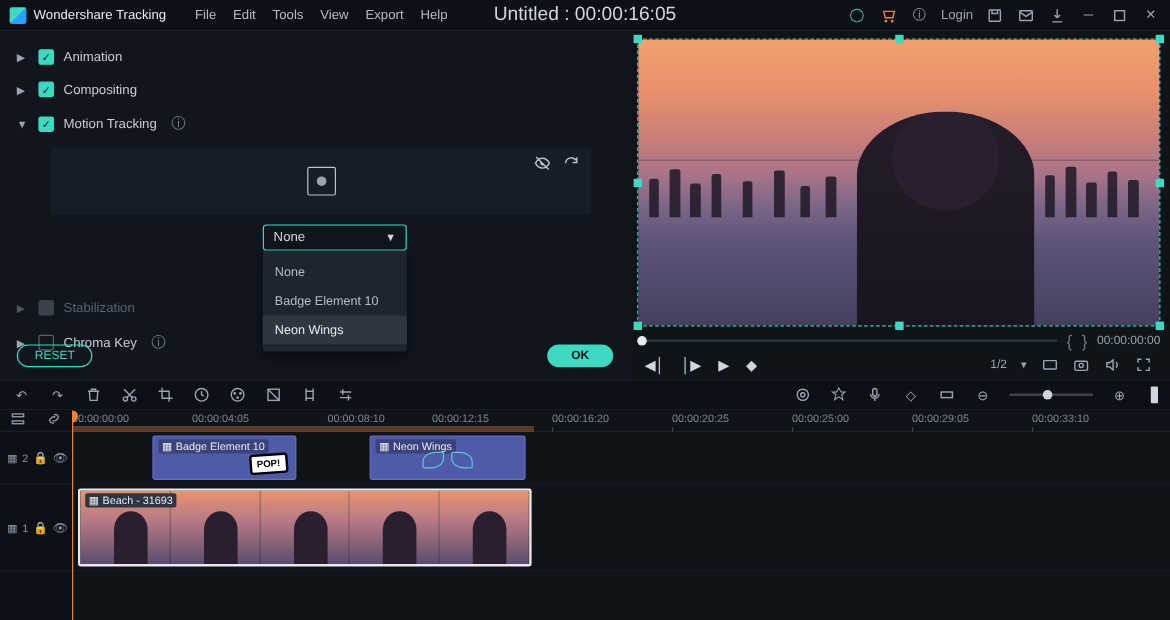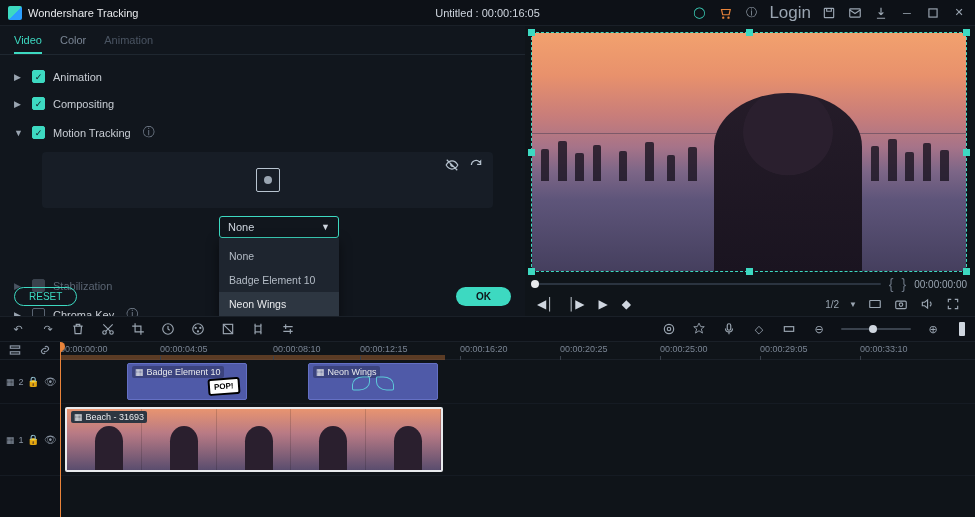--- a/index.html
+++ b/index.html
@@ -2,25 +2,25 @@
 <html><head>
 <meta charset="utf-8">
 <style>
 * { margin: 0; padding: 0; box-sizing: border-box; font-family: -apple-system, BlinkMacSystemFont, "Segoe UI", Arial, sans-serif; }
 body { background: #0f1419; color: #c8cdd4; width: 975px; height: 517px; overflow: hidden; font-size: 11px; }
 .titlebar { height: 26px; background: #0d1117; display: flex; align-items: center; padding: 0 8px; border-bottom: 1px solid #1a2028; }
 .logo { display: flex; align-items: center; gap: 6px; font-weight: 500; color: #e8eaed; font-size: 11px; }
 .logo-mark { width: 14px; height: 14px; background: linear-gradient(135deg, #3dd9c1 50%, #2b9fff 50%); border-radius: 2px; }
 .menu { display: flex; gap: 14px; margin-left: 24px; color: #b4bcc6; font-size: 11px; }
 .menu span { cursor: pointer; }
-.doc-title { position: absolute; left: 50%; transform: translateX(-50%); color: #cfd6df; font-size: 11px; }
+.doc-title { position: absolute; left: 50%; transform: translateX(-50%); color: #cfd6df; font-size: 16px; }
 .rtools { margin-left: auto; display: flex; align-items: center; gap: 10px; color: #9aa5b1; }
 .rtools .ic { width: 16px; height: 16px; display: flex; align-items: center; justify-content: center; cursor: pointer; }
 .rtools .cart { color: #e8833a; }
-.rtools .login { font-size: 17px; cursor: pointer; }
+.rtools .login { font-size: 11px; cursor: pointer; }
 .main { display: flex; height: 290px; }
 .left { width: 525px; background: #11161d; display: flex; flex-direction: column; position: relative; }
 .tabs { display: flex; gap: 18px; padding: 8px 14px 0; border-bottom: 1px solid #1f2730; }
 .tab { padding-bottom: 6px; color: #7a8594; cursor: pointer; }
 .tab.active { color: #3dd9c1; border-bottom: 2px solid #3dd9c1; }
 .tab.dim { color: #4a5462; }
 .props { padding: 8px 14px 0; flex: 1; overflow: hidden; }
 .prop-row { display: flex; align-items: center; gap: 8px; padding: 7px 0; color: #c8cdd4; }
 .chevron { width: 10px; color: #9aa5b1; font-size: 9px; cursor: pointer; }
 .chk { width: 13px; height: 13px; border: 1px solid #3dd9c1; border-radius: 2px; display: flex; align-items: center; justify-content: center; font-size: 9px; color: #0f1419; background: #3dd9c1; cursor: pointer; }
@@ -99,20 +99,28 @@
 svg { width: 14px; height: 14px; }
 </style>
 </head>
 <body>
 
 <div class="titlebar">
   <div class="logo">
     <div class="logo-mark"></div>
     <span>Wondershare Tracking</span>
   </div>
+  <div class="menu">
+    <span>File</span>
+    <span>Edit</span>
+    <span>Tools</span>
+    <span>View</span>
+    <span>Export</span>
+    <span>Help</span>
+  </div>
   <div class="doc-title">Untitled : 00:00:16:05</div>
   <div class="rtools">
     <span class="ic" style="color:#3dd9c1">◯</span>
     <span class="ic cart">
       <svg viewBox="0 0 24 24" fill="none" stroke="currentColor" stroke-width="2">
           <path d="M6 6h15l-2 9H8L6 6z"></path>
           <circle cx="9" cy="20" r="1"></circle>
           <circle cx="18" cy="20" r="1"></circle>
         </svg>
     </span>
@@ -141,25 +149,20 @@
           <rect x="5" y="5" width="14" height="14"></rect>
         </svg>
     </span>
     <span class="ic">✕</span>
   </div>
 </div>
 
 <div class="main">
 
   <div class="left">
-    <div class="tabs">
-      <div class="tab active">Video</div>
-      <div class="tab">Color</div>
-      <div class="tab dim">Animation</div>
-    </div>
     <div class="props">
       <div class="prop-row">
         <span class="chevron">▶</span>
         <span class="chk">✓</span>
         <span class="prop-label">Animation</span>
       </div>
       <div class="prop-row">
         <span class="chevron">▶</span>
         <span class="chk">✓</span>
         <span class="prop-label">Compositing</span>

